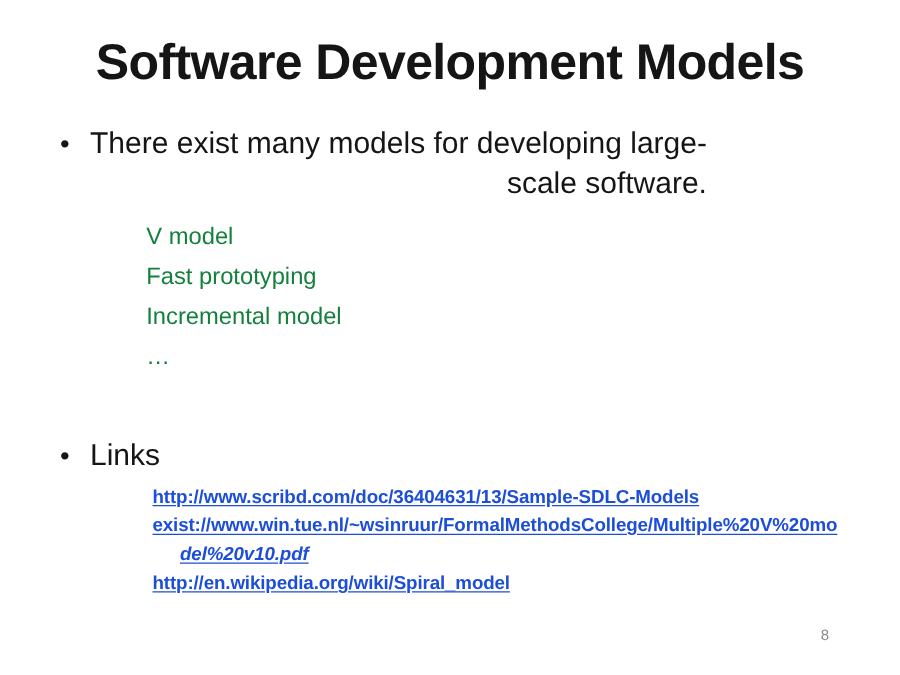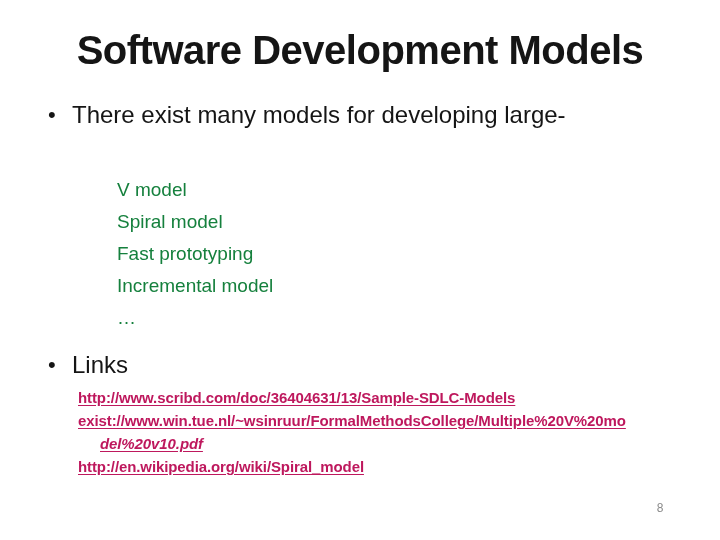--- a/index.html
+++ b/index.html
@@ -62,23 +62,24 @@
     position: absolute;
     left: 78px;
     top: 386px;
     font-size: 15px;
     font-weight: bold;
     line-height: 23px;
     letter-spacing: -0.1px;
   }
   .link {
     display: block;
-    color: #be185d;
+    color: #1d4ed8;
     cursor: pointer;
     text-decoration: none;
+    margin-left: 44px;
   }
   .linkline {
     display: block;
     text-decoration: underline;
     text-underline-offset: 2px;
   }
   .linkline.indent { padding-left: 22px; font-style: italic; }
   .pagenum {
     position: absolute;
     left: 640px;
@@ -93,26 +94,26 @@
 <body>
 
 <div class="slide">
 
   <h1 class="title">Software Development Models</h1>
 
   <div class="bullet bullet-intro">
     <span class="marker">•</span>
     <span class="btext">
       <span class="bline">There exist many models for developing large-</span>
+      <span class="bline">scale software.</span>
     </span>
   </div>
 
   <div class="sublist">
     <div class="subitem">V model</div>
-    <div class="subitem">Spiral model</div>
     <div class="subitem">Fast prototyping</div>
     <div class="subitem">Incremental model</div>
     <div class="subitem">…</div>
   </div>
 
   <div class="bullet bullet-links">
     <span class="marker">•</span>
     <span class="btext">
       <span class="bline">Links</span>
     </span>

